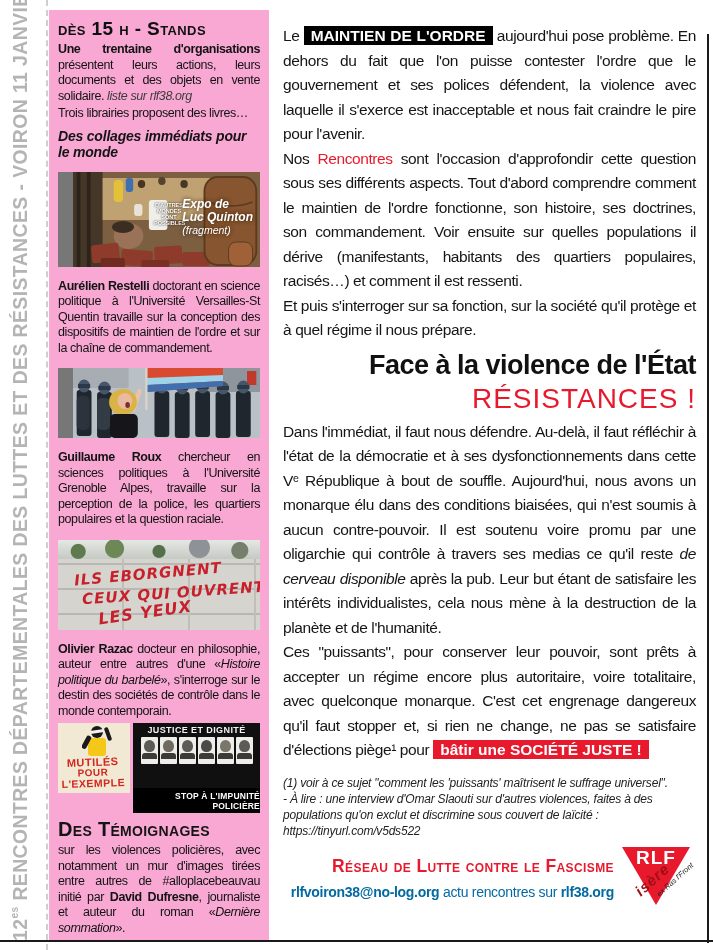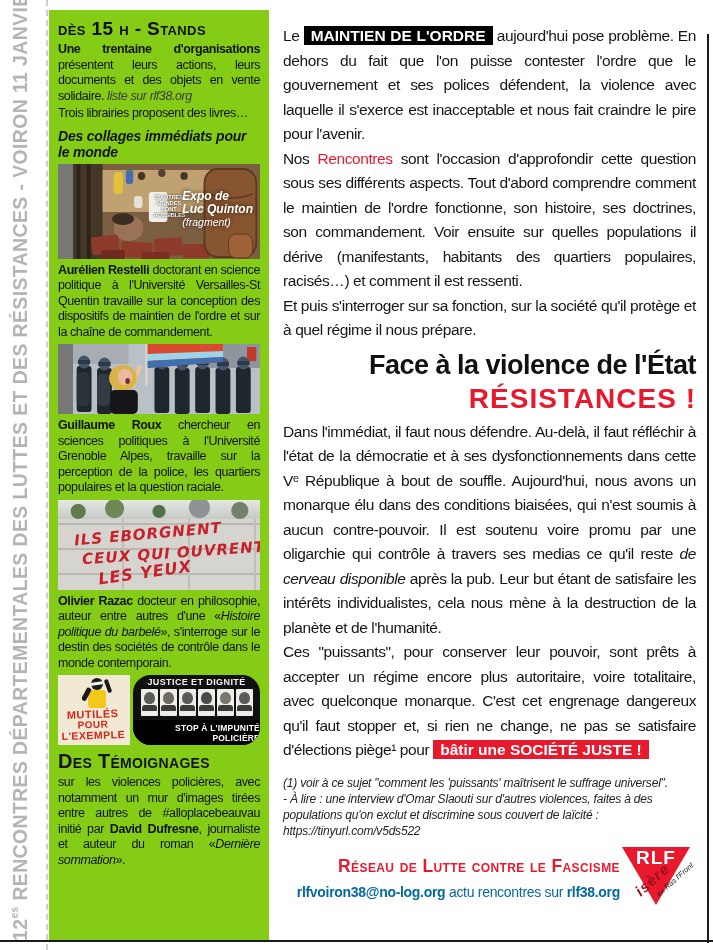--- a/index.html
+++ b/index.html
@@ -19,39 +19,39 @@
     position:absolute; left:8px; top:941px; white-space:nowrap;
     transform:rotate(-90deg) scaleX(0.92); transform-origin:0 0;
     font-size:21px; font-weight:700; letter-spacing:0.5px; color:#b4b4b4;
   }
   .vtext sup{ font-size:11px; vertical-align:9px; }
   .cutline{ position:absolute; left:46px; top:0; height:950px; border-left:2px dashed #cfcfcd; }
 
   
   .panel{
     position:absolute; left:49px; top:10px; width:220px; height:932px;
-    background:#84cc16; padding:7px 9px 6px 9px; overflow:hidden;
+    background:#f9a8d4; padding:7px 9px 6px 9px; overflow:hidden;
   }
   .sc{ font-variant:small-caps; }
   .h-stands{ font-size:19px; font-weight:800; letter-spacing:0.4px; margin:1px 0 2px; color:#101010;}
   .lp{ font-size:12.5px; line-height:15.5px; letter-spacing:-0.4px; text-align:justify; margin:2px 0; color:#131313;}
   .lp b{ font-weight:800; }
   .note-it{ font-style:italic; font-weight:400; color:#3c3c3c; }
   .h-collages{ font-style:italic; font-weight:700; font-size:14px; letter-spacing:-0.2px; margin:6px 0 3px; }
   .h-inline{ font-variant:small-caps; font-weight:800; font-size:16px; letter-spacing:0.3px; }
   .h-temoignages{ font-variant:small-caps; font-weight:800; font-size:20px; letter-spacing:0.3px; margin:5px 0 1px; }
 
-  .photo{ position:relative; margin:4px 0; overflow:hidden; background:#777;padding-left:15px; }
+  .photo{ position:relative; margin:12px 0; overflow:hidden; background:#777;padding-left:15px; }
   .photo svg{ display:block; width:100%; height:100%; }
   #photo-collage{ height:95px; }
   #photo-police{ height:70px; }
   #photo-graffiti{ height:90px; }
   .photo-row{ display:flex; gap:3px; margin:4px 0; }
   #photo-mutiles{ width:72px; height:70px; background:#f1e9d3; position:relative; overflow:hidden; flex:none;}
-  #photo-justice{ flex:1; height:70px; background:#101010; position:relative; overflow:hidden;border-radius:18px; }
+  #photo-justice{ flex:1; height:90px; background:#101010; position:relative; overflow:hidden; }
 
   
   .expo-cap{ position:absolute; right:7px; top:26px; color:#fff; font-style:italic; line-height:13px; text-align:left;
              text-shadow:0 0 4px rgba(40,20,5,.9); }
   .expo-cap .c1,.expo-cap .c2{ font-weight:700; font-size:12px; display:block; }
   .expo-cap .c3{ font-weight:400; font-size:10.5px; display:block; }
   .poster-tiny{
     position:absolute; left:96px; top:30px; width:30px; color:#fff; font-size:5.5px; line-height:6px;
     font-weight:700; text-align:center; text-shadow:0 0 2px #000;
   }
@@ -99,25 +99,25 @@
 
   
   .editorial{ position:absolute; left:283px; top:24px; width:413px; }
   .rp{ font-size:15.5px; line-height:24.5px; letter-spacing:-0.4px; text-align:justify; color:#151515; }
   .rp em{ font-style:italic; }
   .hl-black{ background:#000; color:#fff; font-weight:700; padding:1px 7px 1px 7px; letter-spacing:0; }
   .hl-red{ background:#e8192d; color:#fff; font-weight:700; padding:1px 7px; letter-spacing:0; }
   .red{ color:#e8192d; }
   .banner{ text-align:right; margin:7px 0 5px; }
   .banner .b1{ display:block; font-size:27px; font-weight:800; letter-spacing:-0.5px; color:#111; }
-  .banner .b2{ display:block; font-size:28px; font-weight:700; letter-spacing:1px; color:#e8192d; margin-top:2px; }
+  .banner .b2{ display:block; font-size:28px; font-weight:400; letter-spacing:1px; color:#e8192d; margin-top:2px; }
   .footnotes{ margin-top:12px; font-style:italic; font-size:12px; line-height:16px; letter-spacing:-0.2px; color:#222; text-align:left;}
   .footnotes p{ margin:0; }
 
-  .footer{ display:flex; justify-content:flex-end; align-items:center; gap:0; margin-top:6px; }
+  .footer{ display:flex; justify-content:flex-end; align-items:center; gap:6px; margin-top:6px; }
   .footer-text{ text-align:right; }
   .org{ color:#e8192d; font-variant:small-caps; font-weight:800; font-size:17.5px; letter-spacing:0.4px; }
   .contact{ font-size:14px; letter-spacing:-0.3px; color:#0369a1; margin-top:7px; }
   .contact b{ font-weight:800; }
 
   .logo{ position:relative; width:76px; height:66px; flex:none; }
   .tri{ position:absolute; left:2px; top:2px; width:0; height:0;
         border-left:34px solid transparent; border-right:34px solid transparent; border-top:58px solid #e8192d; }
   .logo-rlf{ position:absolute; left:0; top:2px; width:72px; text-align:center;
              color:#fff; font-weight:800; font-size:19px; letter-spacing:1px; }

